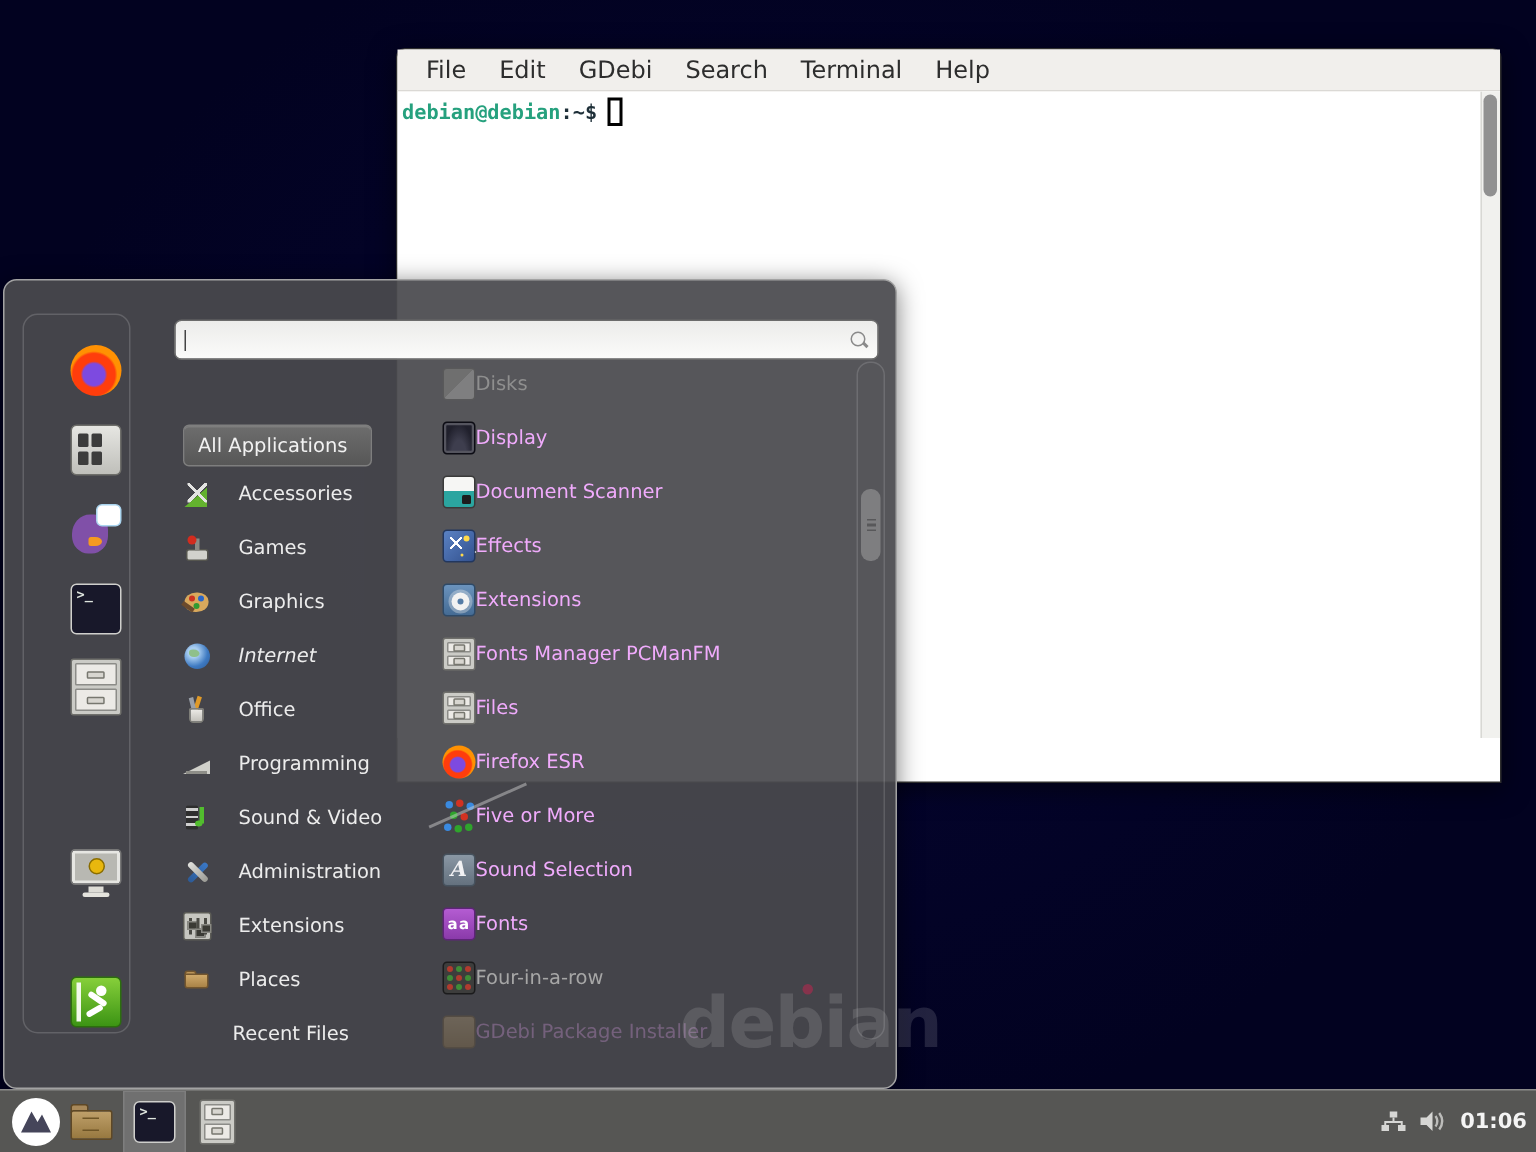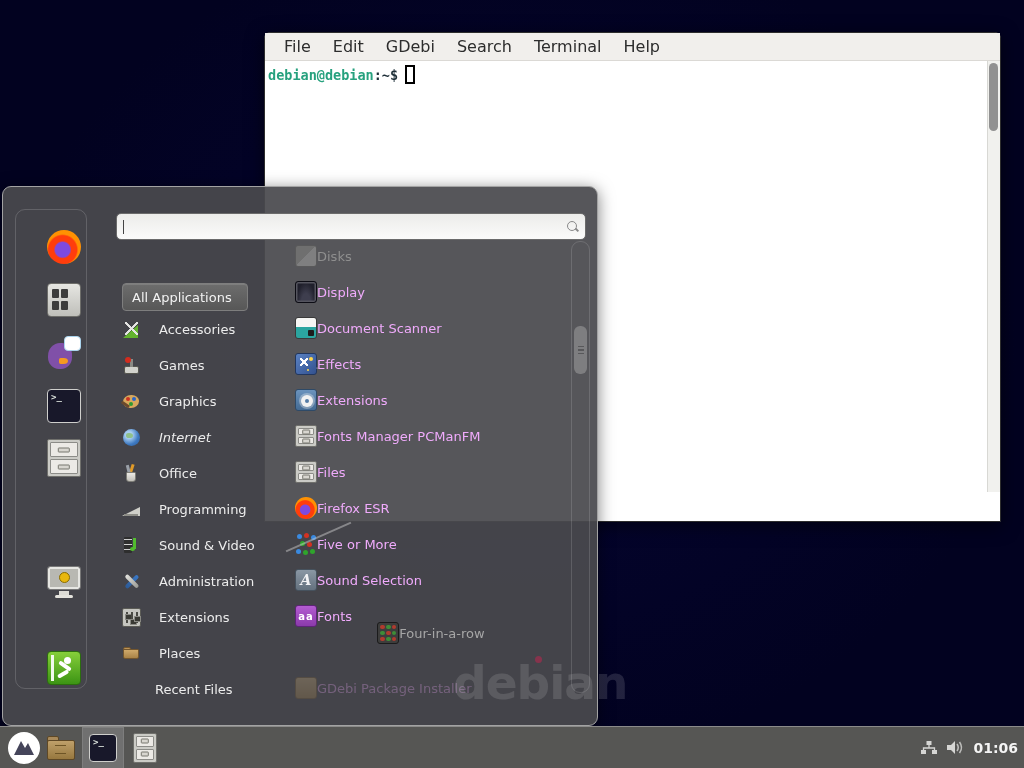--- a/index.html
+++ b/index.html
@@ -389,21 +389,21 @@
             <span>A</span>
           </span>
         <span class="lbl">Sound Selection</span>
       </div>
       <div class="app" style="top:360px;">
         <span class="i22 a-fonts">
             <span>aa</span>
           </span>
         <span class="lbl">Fonts</span>
       </div>
-      <div class="app dim2" style="top:377px;justify-content:center;">
+      <div class="app dim2" style="top:396px;">
         <span class="i22 a-4row">
           <i style="background:#c43a2a;"></i>
             <i style="background:#3f9a34;"></i>
             <i style="background:#c43a2a;"></i>
           <i style="background:#3f9a34;"></i>
             <i style="background:#c43a2a;"></i>
             <i style="background:#3f9a34;"></i>
           <i style="background:#c43a2a;"></i>
             <i style="background:#3f9a34;"></i>
             <i style="background:#c43a2a;"></i>

